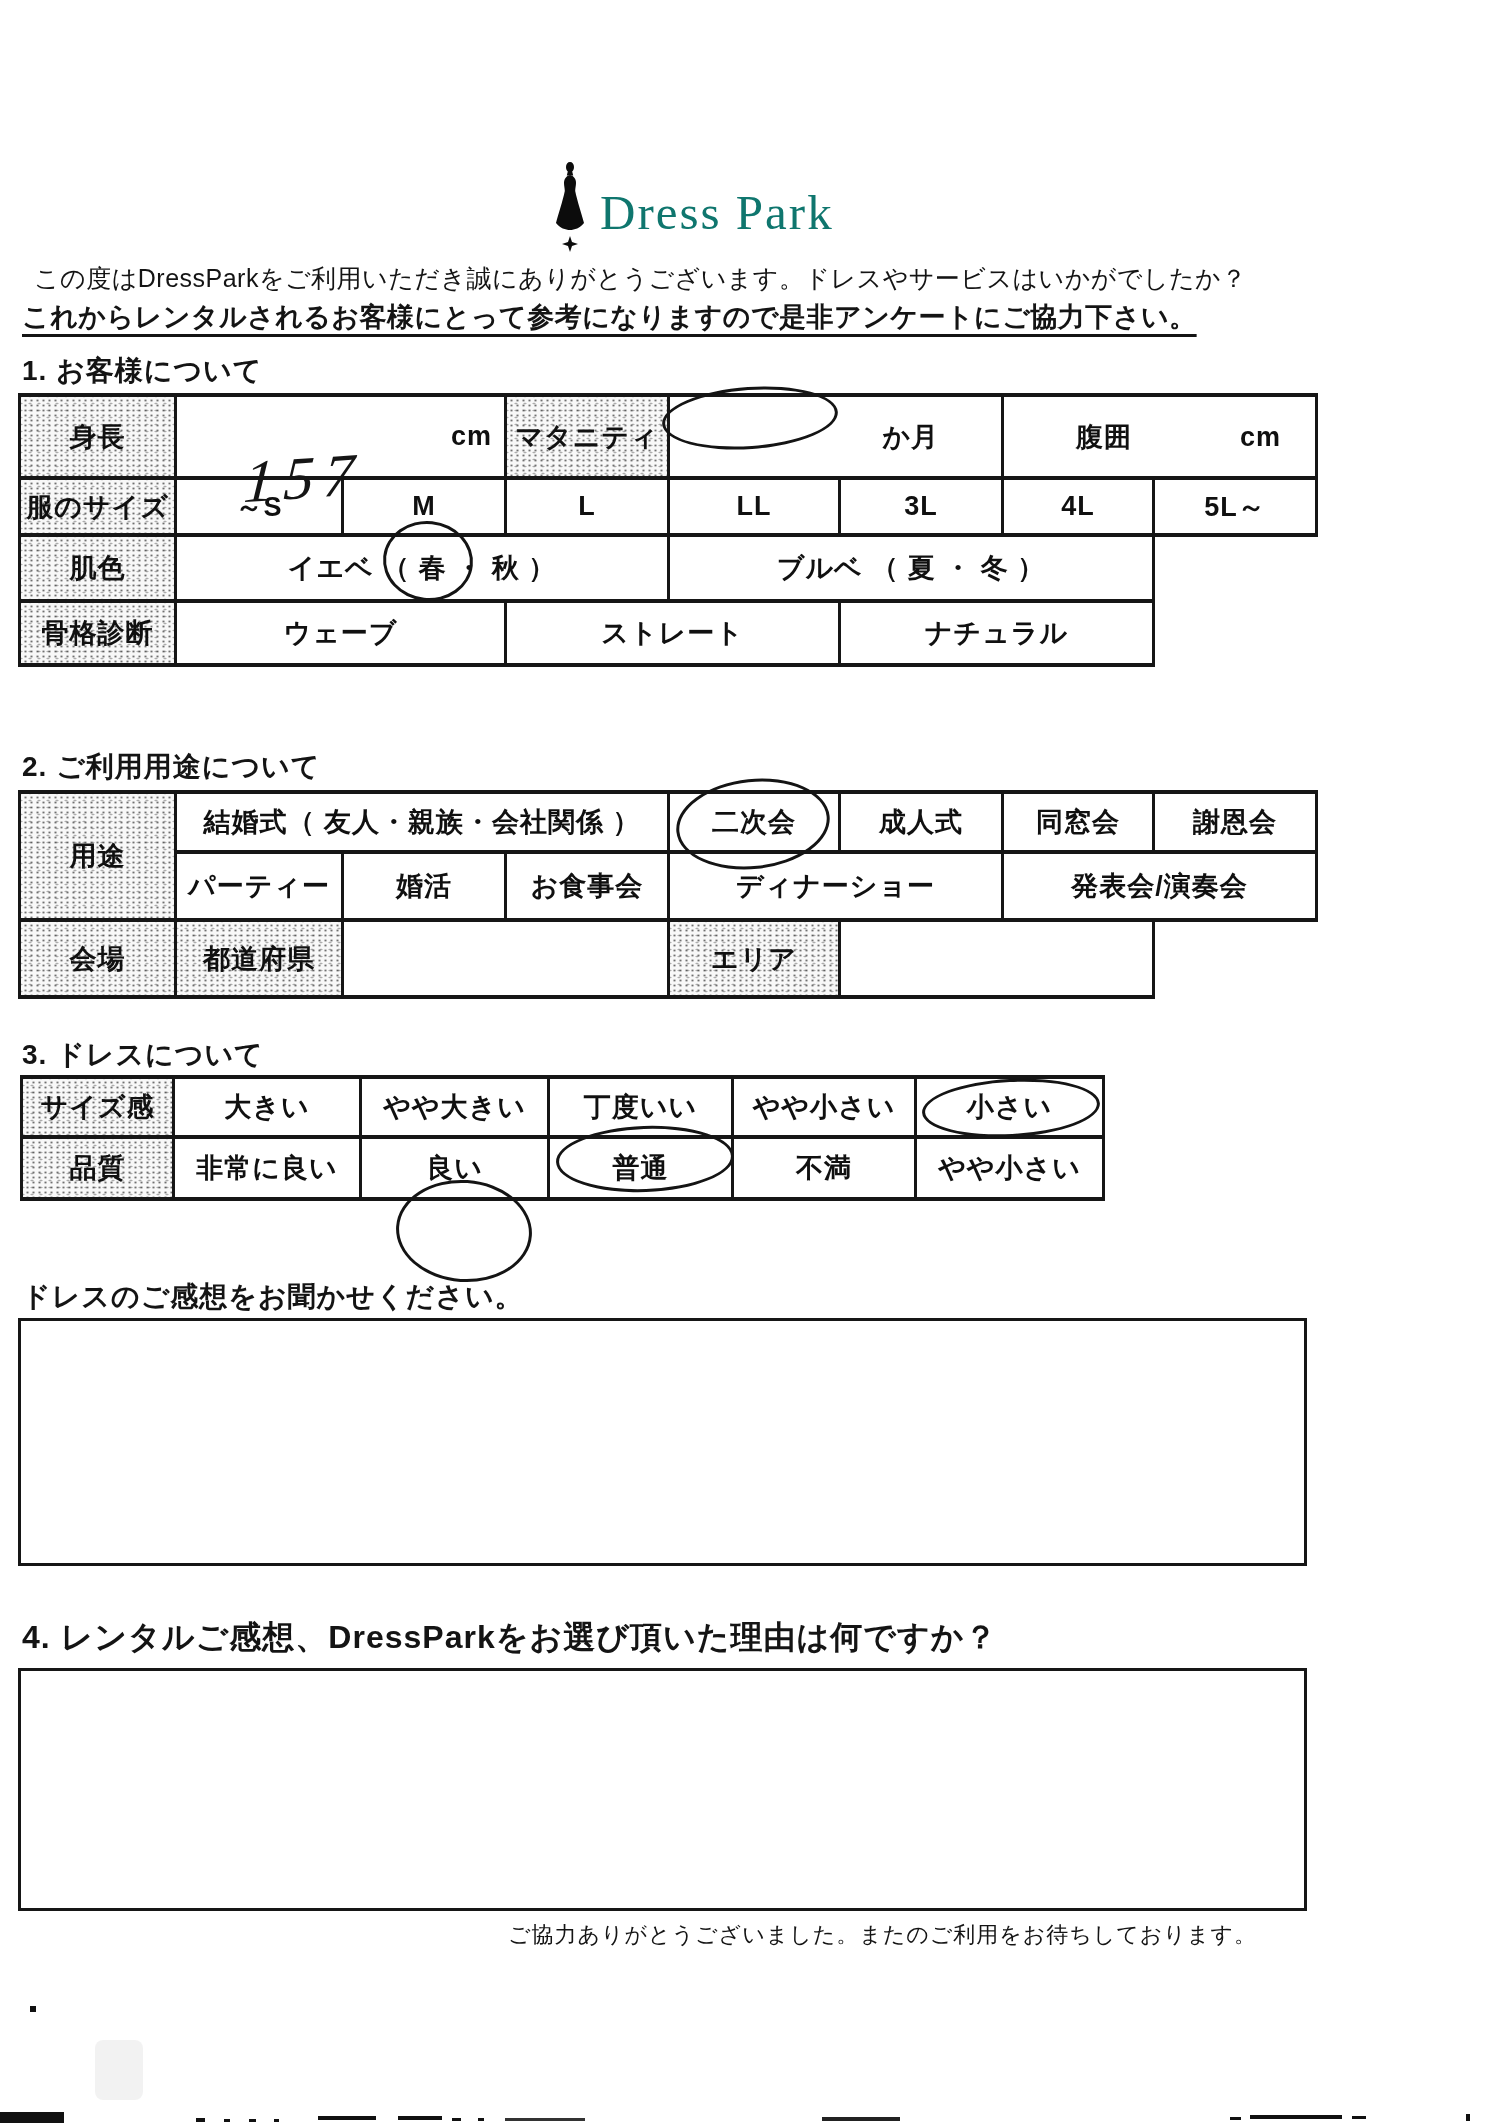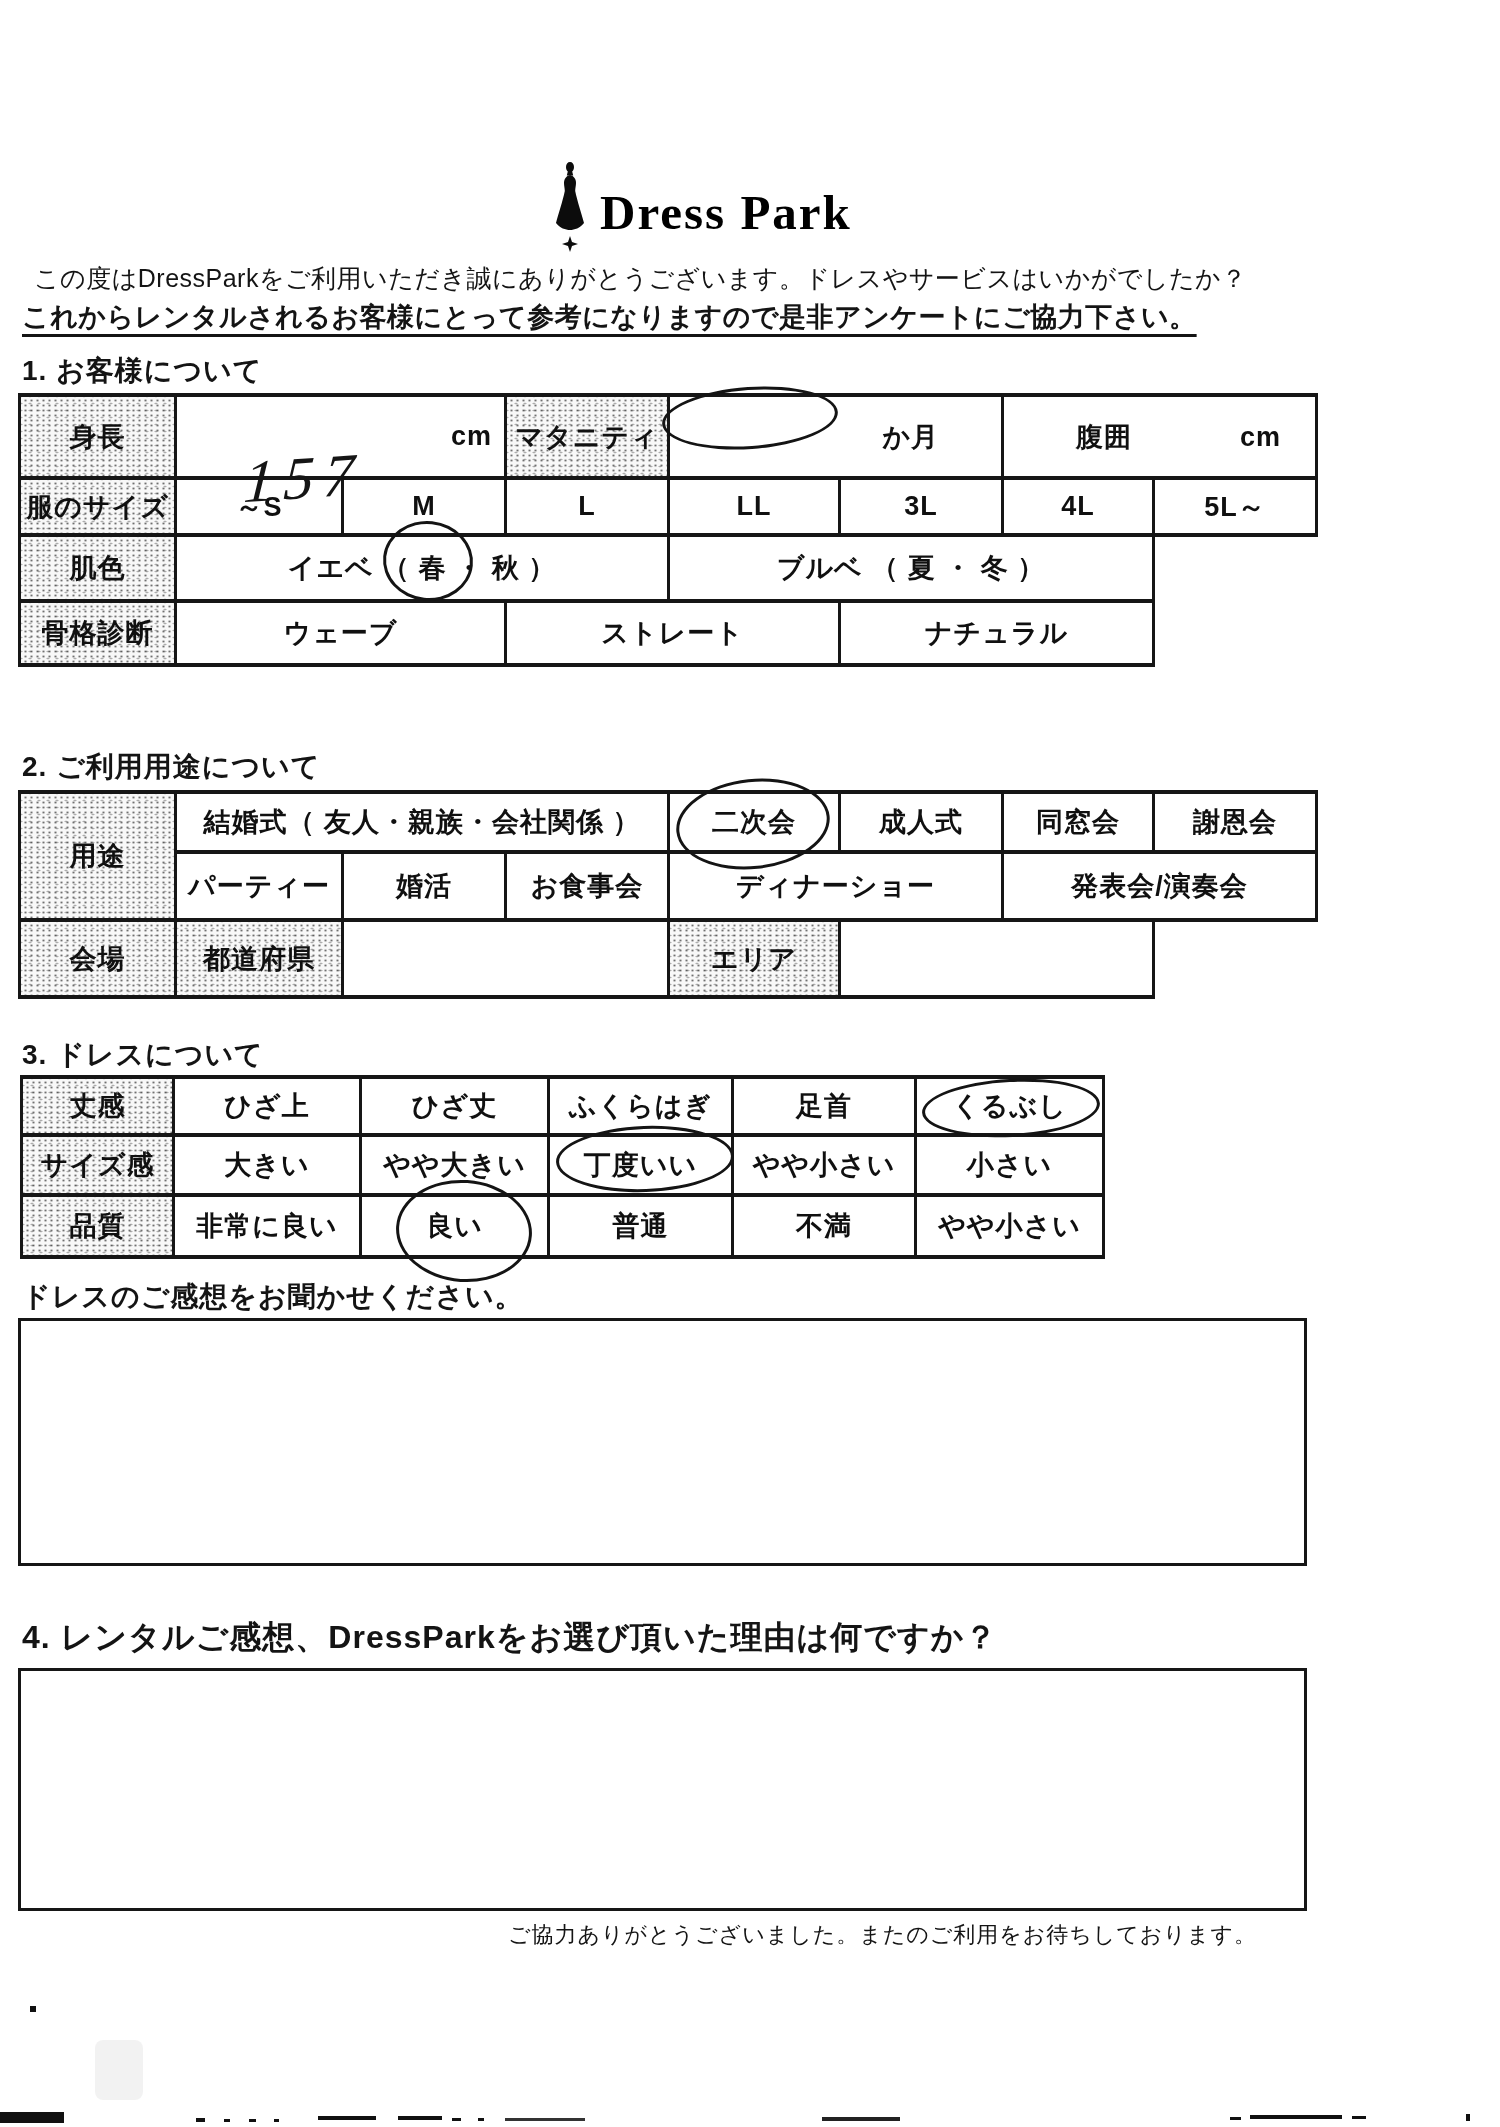--- a/index.html
+++ b/index.html
@@ -7,21 +7,21 @@
     width:1500px;height:2127px;background:#ffffff;position:relative;
     font-family:"Liberation Sans","DejaVu Sans",sans-serif;color:#141414;
     -webkit-font-smoothing:none;
   }
   .abs{position:absolute;}
   
   .logo{position:absolute;left:552px;top:160px;display:flex;align-items:flex-start;}
   .logo-icon{width:36px;height:100px;}
   .logo-text{
     font-family:"Liberation Serif","DejaVu Serif",serif;
-    font-size:49px;font-weight:700;letter-spacing:2px;color:#000000;
+    font-size:49px;font-weight:400;letter-spacing:2px;color:#0f766e;
     margin-left:12px;margin-top:24px;
   }
   
   .intro1{left:22px;top:262px;font-size:25px;letter-spacing:0.5px;margin-left:12px;}
   .intro2{left:22px;top:299px;font-size:27px;font-weight:700;letter-spacing:0.5px;
     text-decoration:underline;text-decoration-thickness:3px;text-underline-offset:8px;}
   .stitle{font-size:28px;font-weight:700;letter-spacing:1px;}
   
   table.t{position:absolute;border-collapse:collapse;table-layout:fixed;}
   table.t td{
@@ -175,28 +175,20 @@
 <table class="t" id="t3">
   <colgroup>
     <col style="width:152px">
       <col style="width:187px">
       <col style="width:188px">
     <col style="width:184px">
       <col style="width:183px">
       <col style="width:188px">
   </colgroup>
   <tbody>
-      <tr style="height:58px">
-    <td class="hd">丈感</td>
-    <td>ひざ上</td>
-    <td>ひざ丈</td>
-    <td>ふくらはぎ</td>
-    <td>足首</td>
-    <td>くるぶし</td>
-  </tr>
   <tr style="height:60px">
     <td class="hd">サイズ感</td>
     <td>大きい</td>
     <td>やや大きい</td>
     <td>丁度いい</td>
     <td>やや小さい</td>
     <td>小さい</td>
   </tr>
   <tr style="height:62px">
     <td class="hd">品質</td>

